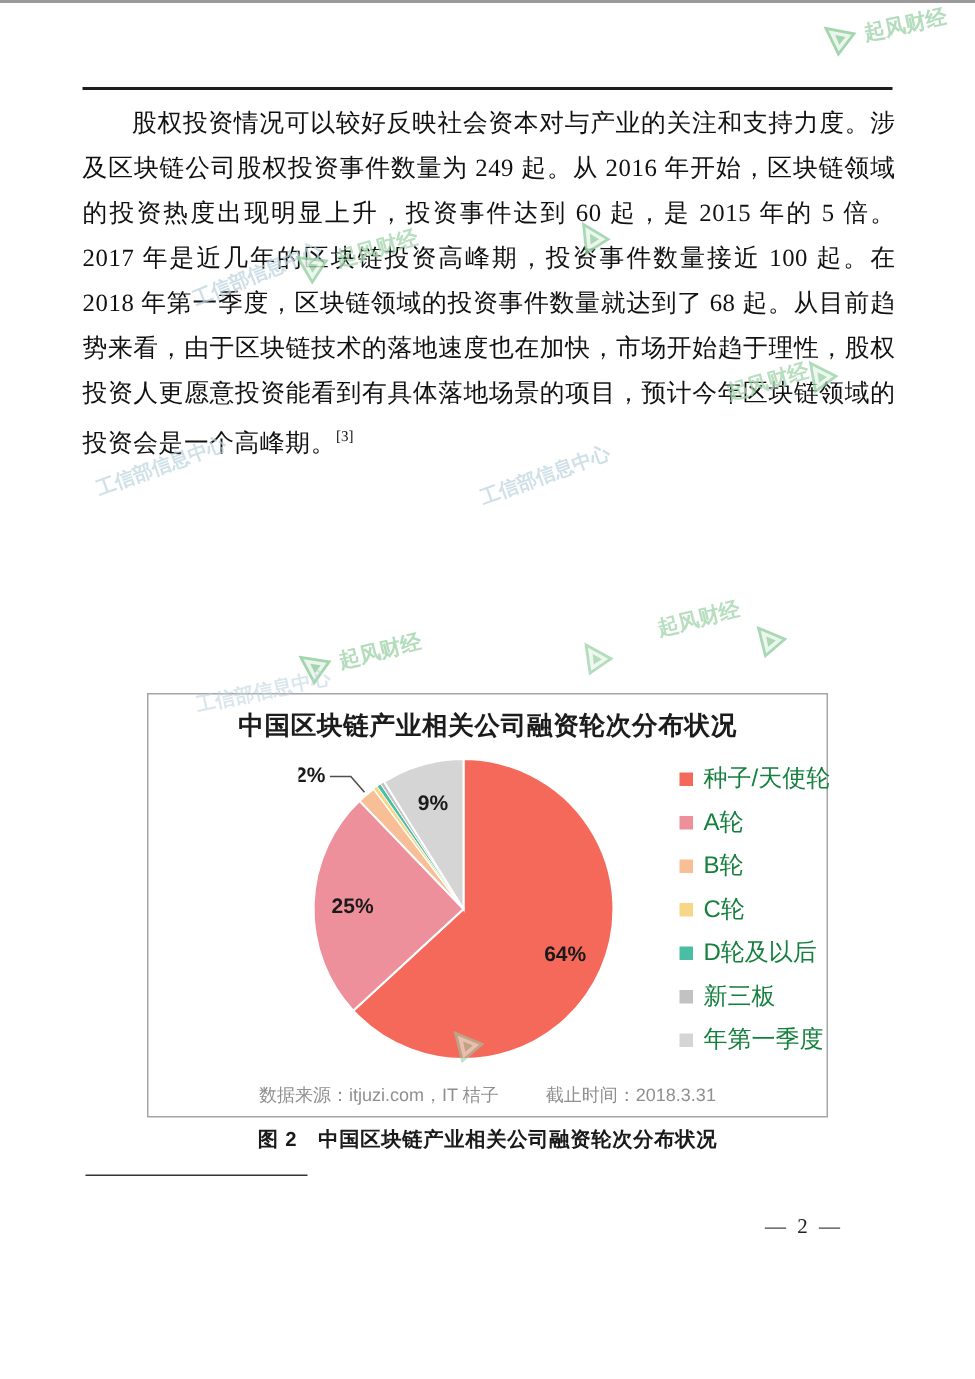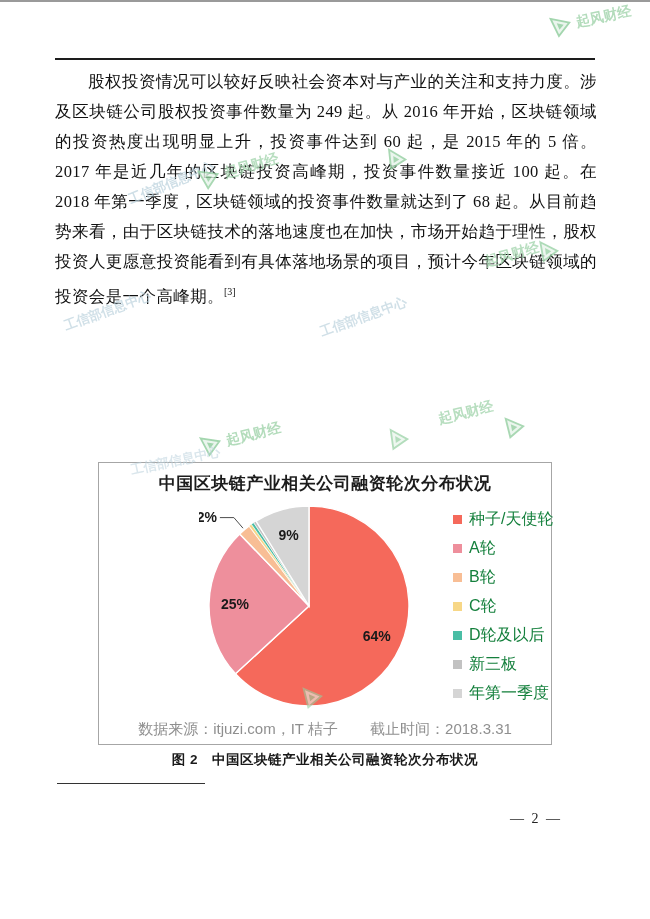--- a/index.html
+++ b/index.html
@@ -78,21 +78,21 @@
   }
   .legend .lb {
     font-size: 16px;
     color: #15803d;
     white-space: nowrap;
   }
   .chart-source {
     position: absolute;
     bottom: 5px; left: 0; width: 100%;
     text-align: center;
-    font-size: 15px;
+    font-size: 12px;
     color: #8f8f8f;
   }
   .chart-source span { margin: 0 14px; }
   .figure-caption {
     position: absolute;
     top: 749px; left: 0; width: 100%;
     text-align: center;
     font-family: "Liberation Sans", sans-serif;
     font-size: 13.5px;
     font-weight: bold;

